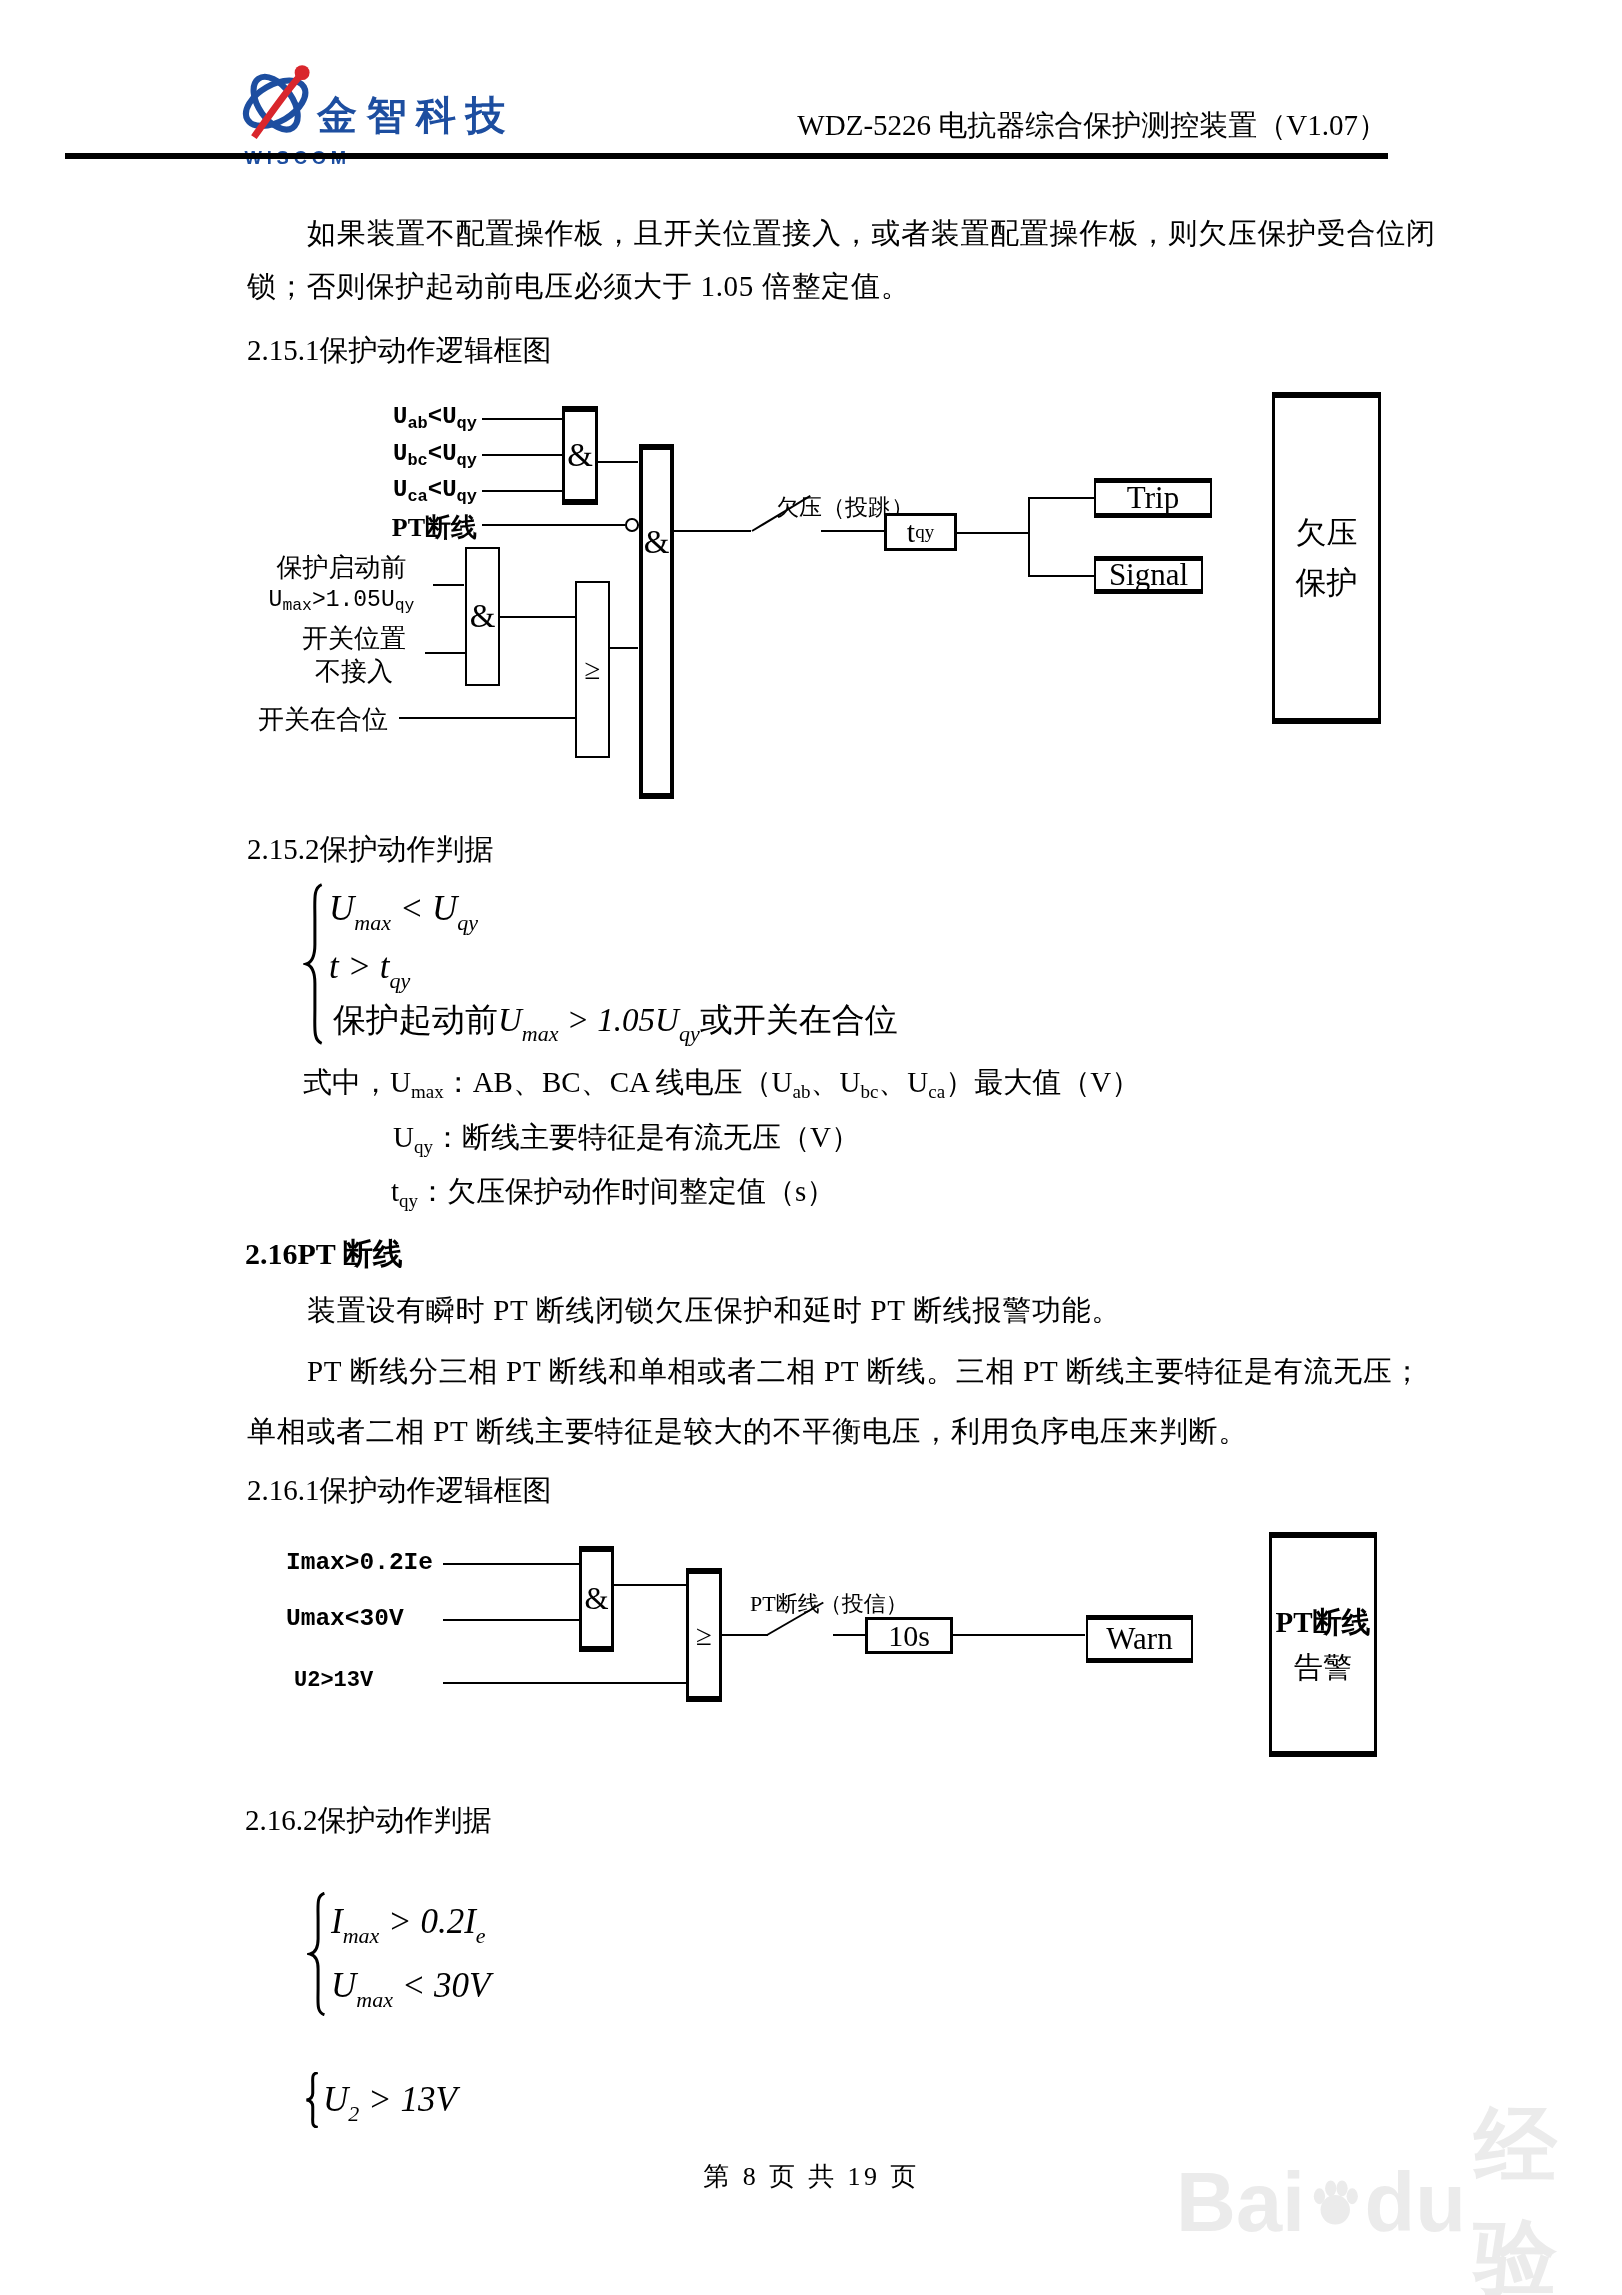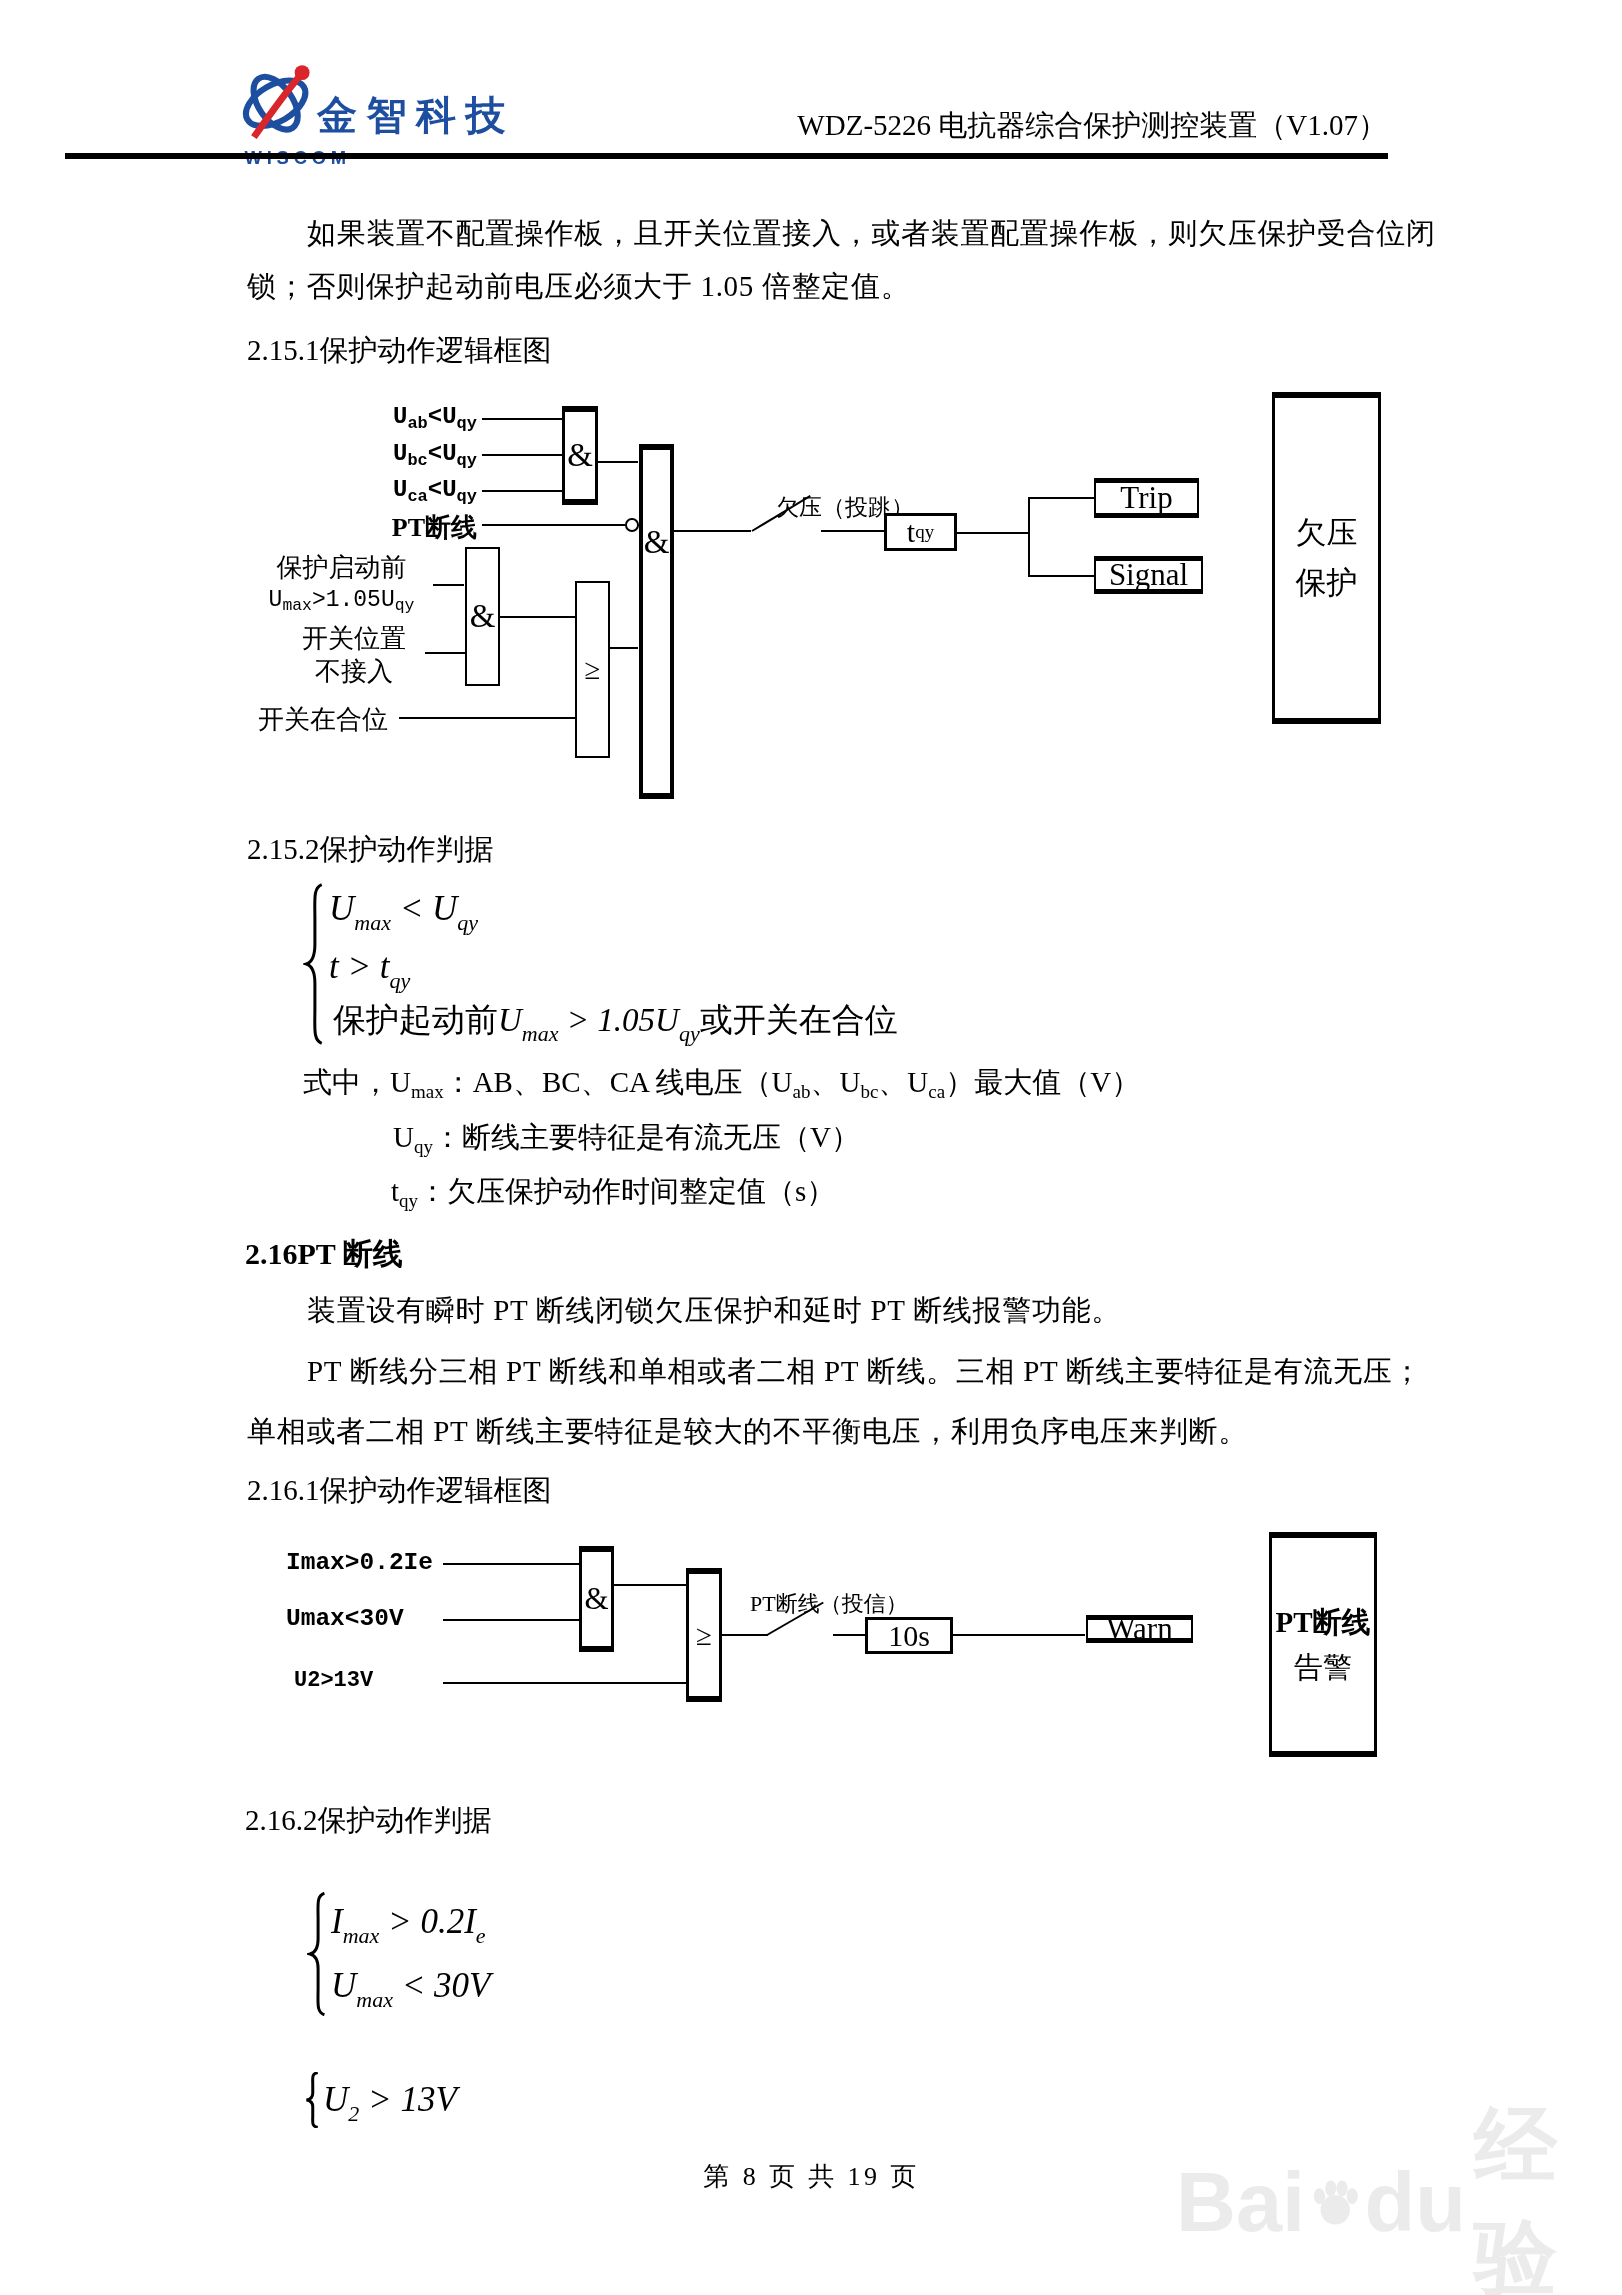--- a/index.html
+++ b/index.html
@@ -129,21 +129,21 @@
     </div>
     <div class="gate" style="left:575px;top:581px;width:35px;height:177px;font-size:29px;">
       <span>≥</span>
     </div>
 
     <div class="swlabel" style="left:776px;top:492px;">欠压（投跳）</div>
     <div class="tbox" style="left:884px;top:513px;width:73px;height:38px;">
         <span>t</span>
         <span class="rsub">qy</span>
       </div>
-    <div class="obox" style="left:1094px;top:478px;width:105px;height:40px;justify-content:center;">
+    <div class="obox" style="left:1094px;top:478px;width:118px;height:40px;justify-content:center;">
       <span>Trip</span>
     </div>
     <div class="obox" style="left:1094px;top:556px;width:109px;height:38px;">
       <span>Signal</span>
     </div>
     <div class="resultbox" style="left:1272px;top:392px;width:109px;height:332px;">
       <div>欠压</div>
       <div>保护</div>
     </div>
   </div>
@@ -192,21 +192,21 @@
       <span>&amp;</span>
     </div>
     <div class="gate hthick" style="left:686px;top:1568px;width:36px;height:134px;font-size:29px;">
       <span>≥</span>
     </div>
 
     <div class="swlabel" style="left:750px;top:1589px;font-size:22px;">PT断线（投信）</div>
     <div class="tbox" style="left:865px;top:1617px;width:88px;height:37px;">
       <span>10s</span>
     </div>
-    <div class="obox" style="left:1086px;top:1615px;width:107px;height:28px;">
+    <div class="obox" style="left:1086px;top:1615px;width:107px;height:48px;">
       <span>Warn</span>
     </div>
     <div class="resultbox" style="left:1269px;top:1532px;width:108px;height:225px;font-size:29px;line-height:45px;">
       <div class="bold">PT断线</div>
       <div>告警</div>
     </div>
   </div>
 
   <div class="sechead" style="left:245px;top:1801px;">
     <span class="hnum">2.16.2</span><span>保护动作判据</span>

